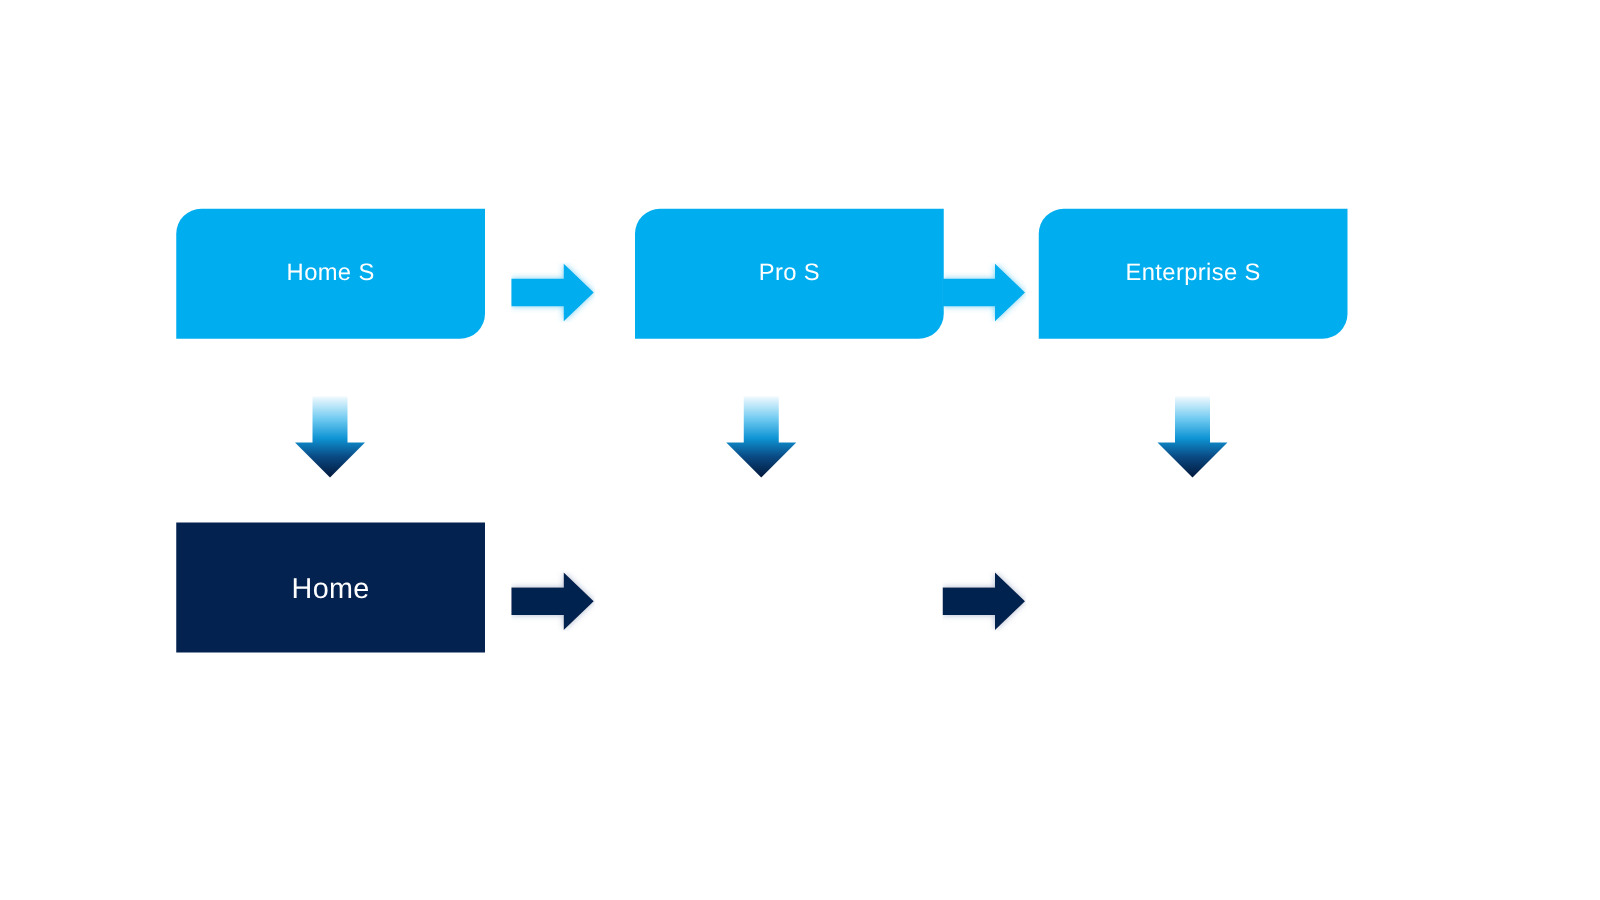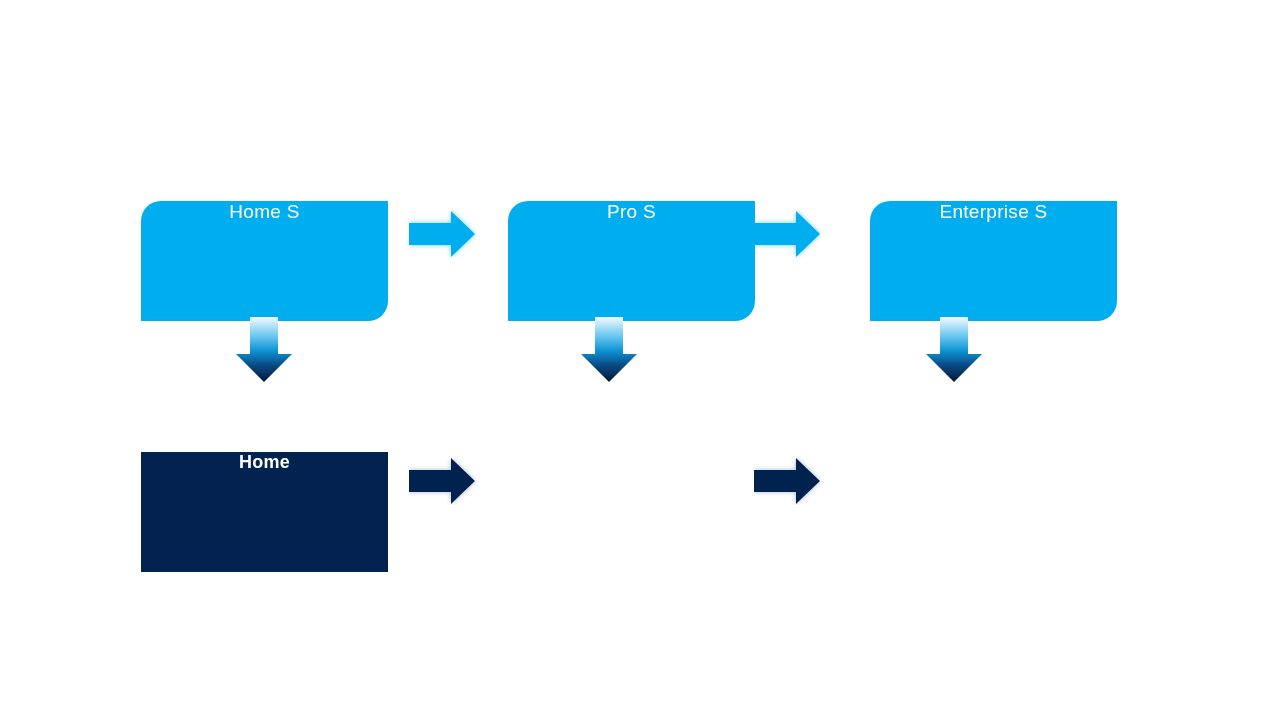--- a/index.html
+++ b/index.html
@@ -11,43 +11,42 @@
   .canvas {
     position: relative;
     width: 1280px;
     height: 720px;
     background: var(--background, #ffffff);
     overflow: hidden;
   }
   .box {
     position: absolute;
     width: 247px;
-    height: 120px;
+    height: 104px;
     display: flex;
+    align-items: center;
     justify-content: center;
     color: var(--text, #ffffff);
     letter-spacing: 0.3px;
-    margin-top: 34px;
   }
   .box.top-style {
     background: var(--light-blue, #00AEEF);
     border-radius: 20px 0 20px 0;
     font-size: 19px;
     top: 167px;
   }
   .box.bottom-style {
     background: var(--navy, #04224F);
     border-radius: 0;
-    font-size: 18px;
+    font-size: 23px;
     top: 418px;
-    font-weight: bold;
   }
   .col-1 { left: 141px; }
   .col-2 { left: 508px; }
-  .col-3 { left: 870px; }
+  .col-3 { left: 831px; }
 
   .arrow {
     position: absolute;
     display: block;
   }
   .h-arrow { width: 67px; height: 48px; }
   .h-arrow.row-top    { top: 210px; }
   .h-arrow.row-bottom { top: 457px; }
   .h-arrow.gap-1 { left: 409px; }
   .h-arrow.gap-2 { left: 754px; }

